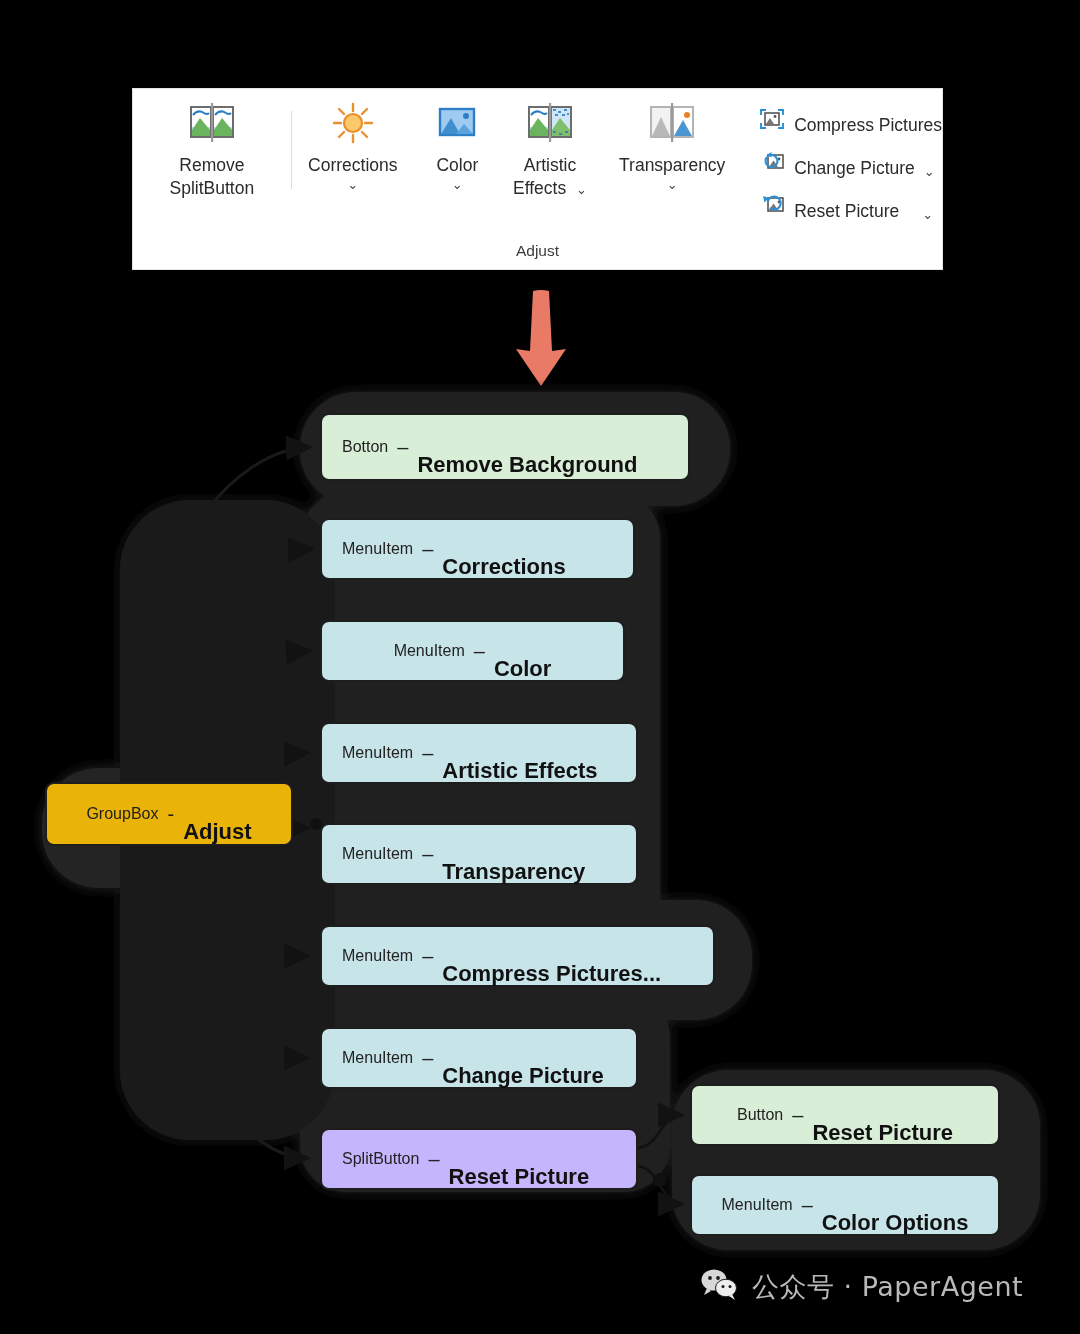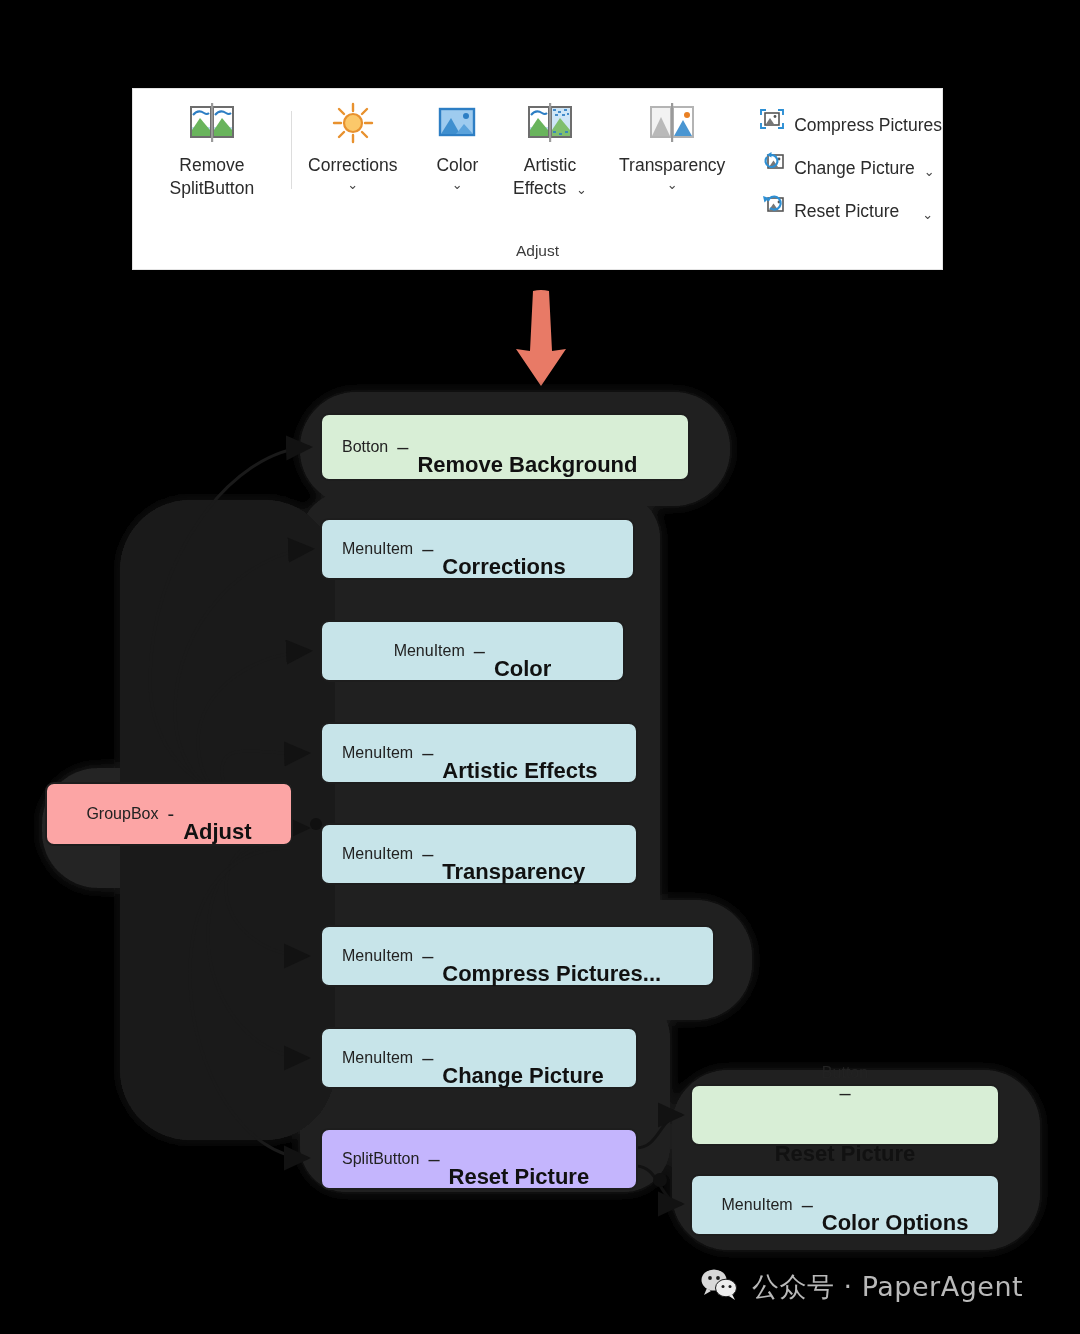--- a/index.html
+++ b/index.html
@@ -37,21 +37,21 @@
 
   .node{position:absolute;box-sizing:border-box;border:2px solid #1d1d1d;
         border-radius:9px;display:flex;align-items:center;
         padding-left:20px;padding-right:18px;}
   .node .ntype{font-size:16px;color:#222;font-weight:400;white-space:nowrap;}
   .node .ndash{font-size:20px;color:#222;margin:0 9px;}
   .node .nname{font-size:22px;color:#111;font-weight:700;white-space:nowrap;margin-top:36px;}
   .n-green{background:#d8eed6;}
   .n-blue {background:#c7e4e9;}
   .n-pink {background:#c4b5fd;}
-  .n-grey {background:#fca5a5;}
+  .n-grey {background:#eab308;}
   .n-center{justify-content:center;padding-left:10px;padding-right:10px;}
 
   
   #watermark{position:absolute;left:700px;top:1268px;display:flex;
              align-items:flex-end;gap:12px;}
   #wm-text{font-size:27px;color:#b9b9b9;letter-spacing:.5px;
            font-family:"DejaVu Sans",sans-serif;white-space:nowrap;}
 </style>
 </head>
 <body>
@@ -309,21 +309,21 @@
     <span class="ndash">–</span>
     <span class="nname">Change Picture</span>
   </div>
 
   <div class="node n-pink" style="left:320px;top:748px;width:318px;height:62px;">
     <span class="ntype">SplitButton</span>
     <span class="ndash">–</span>
     <span class="nname">Reset Picture</span>
   </div>
 
-  <div class="node n-green n-center" style="left:690px;top:704px;width:310px;height:62px;flex-direction:column;">
+  <div class="node n-green n-center" style="left:690px;top:704px;width:310px;height:62px;">
     <span class="ntype">Button</span>
     <span class="ndash">–</span>
     <span class="nname">Reset Picture</span>
   </div>
 
   <div class="node n-blue n-center" style="left:690px;top:794px;width:310px;height:62px;">
     <span class="ntype">MenuItem</span>
     <span class="ndash">–</span>
     <span class="nname">Color Options</span>
   </div>

